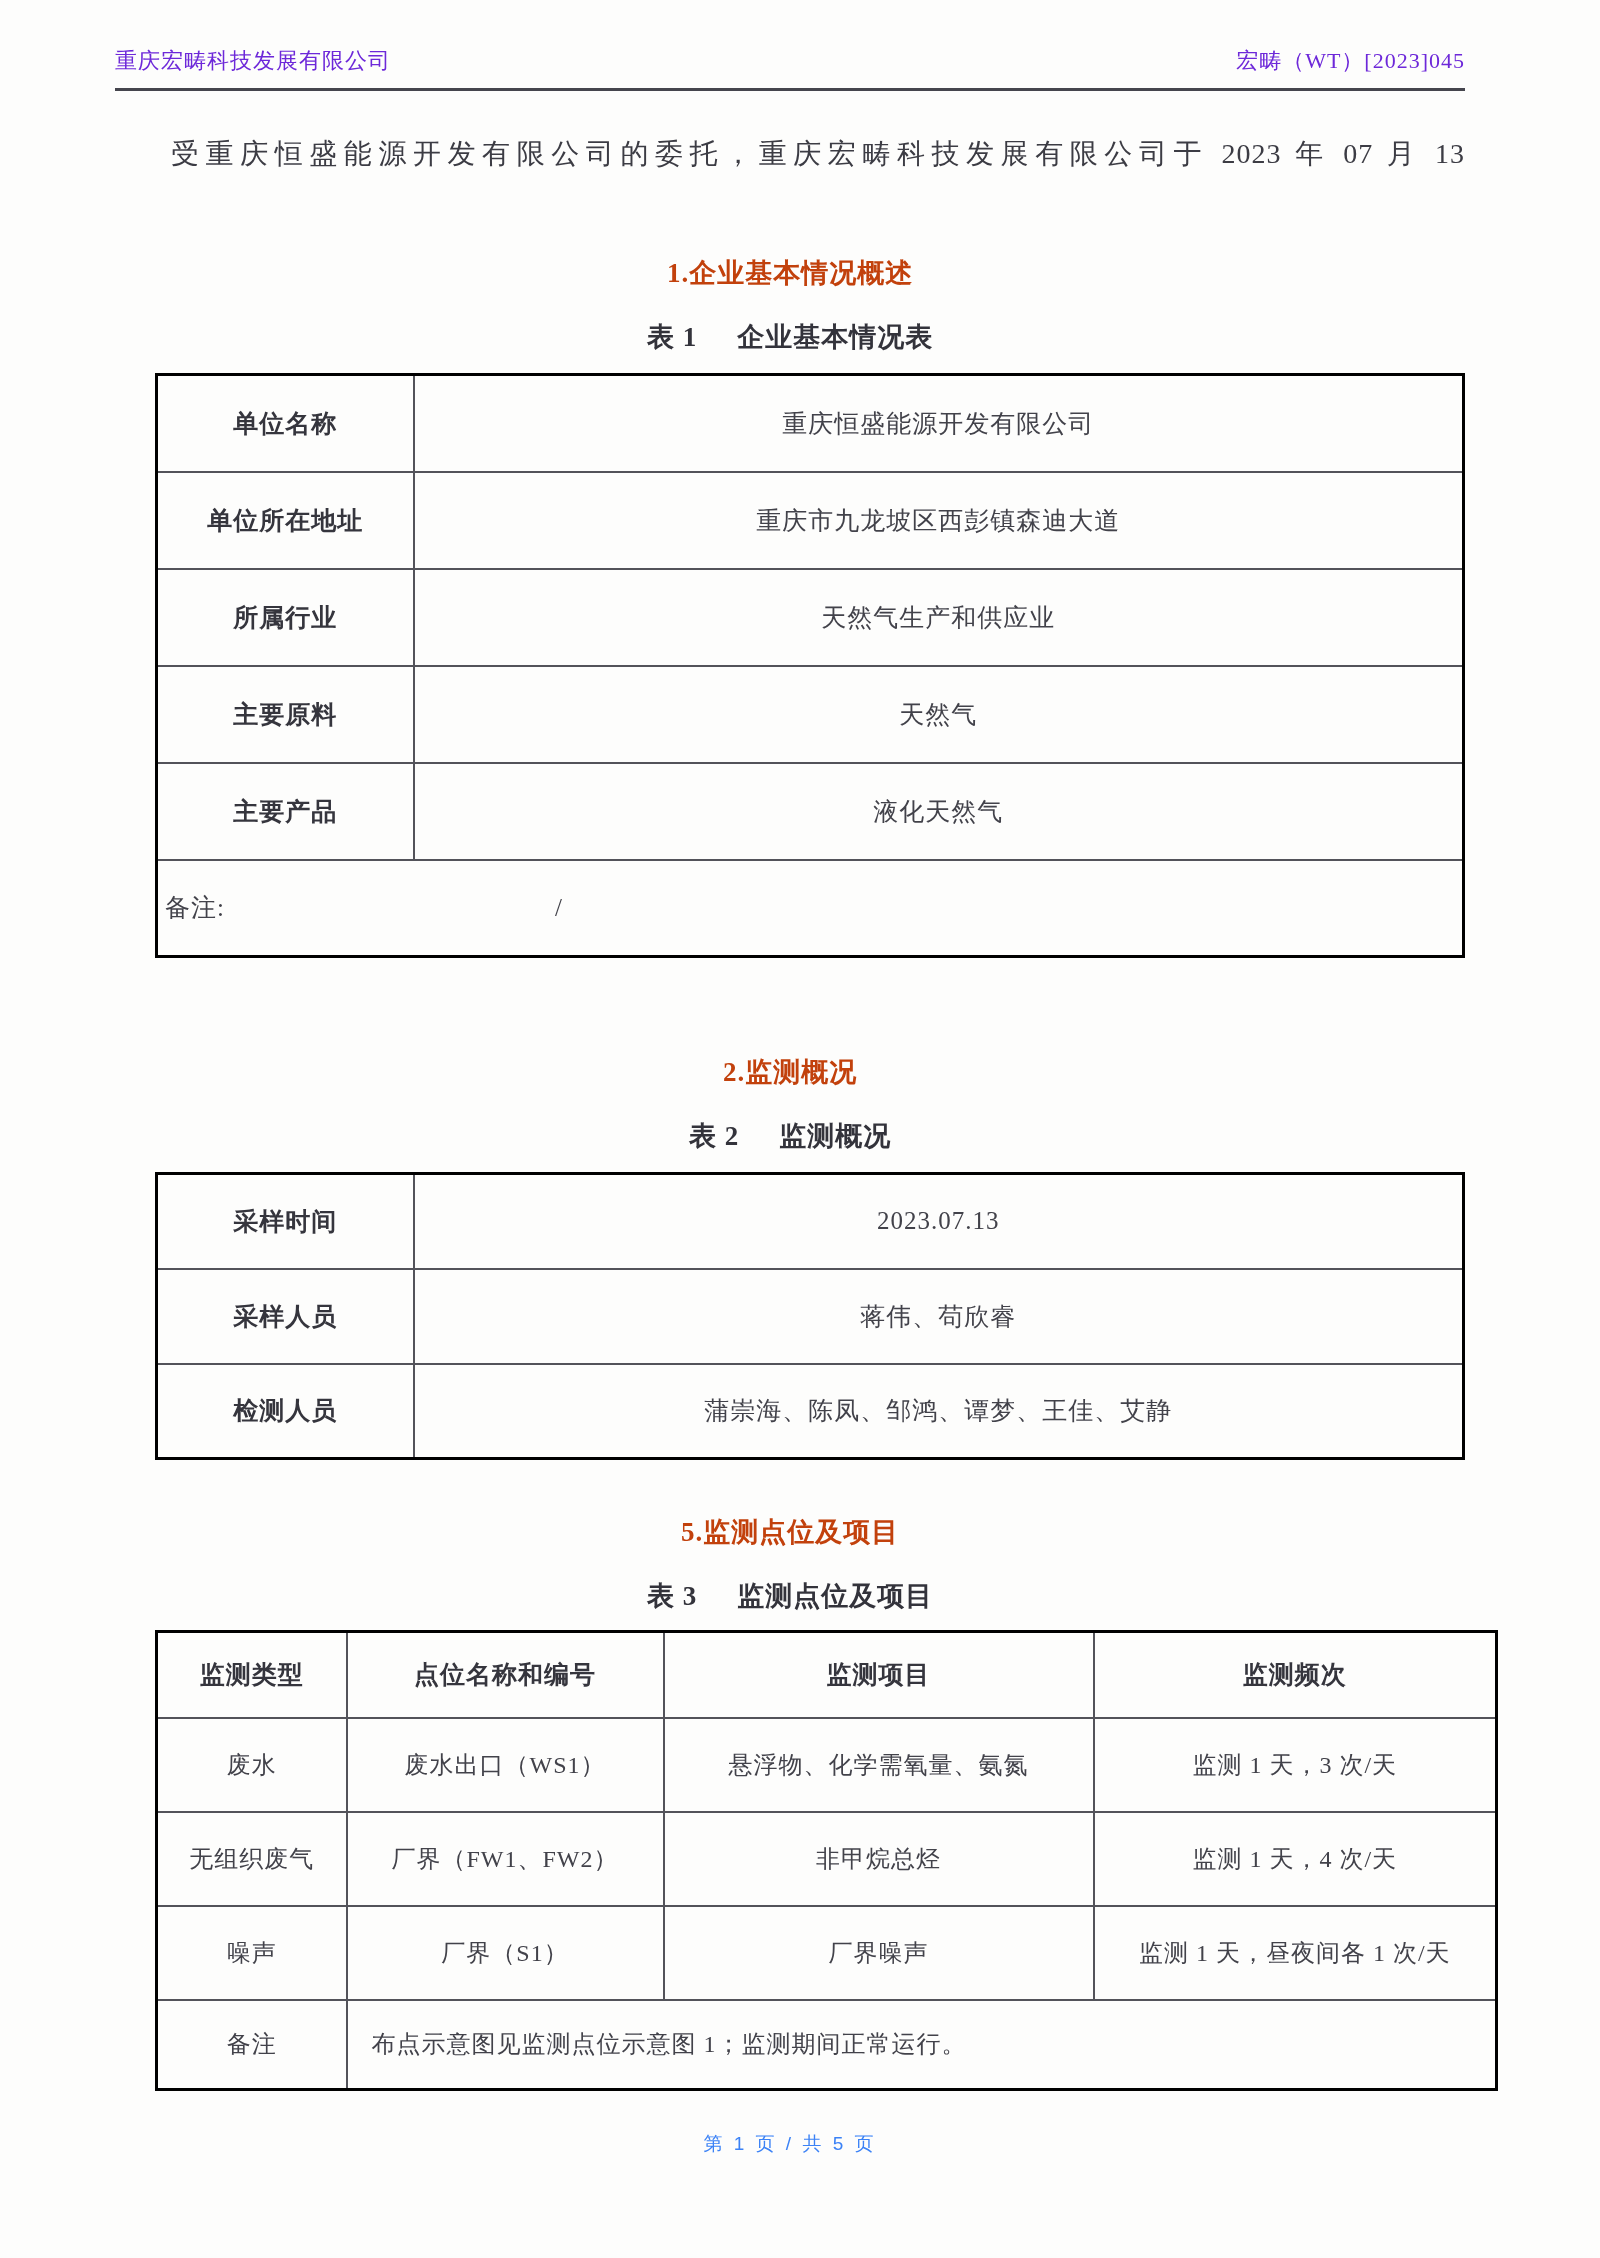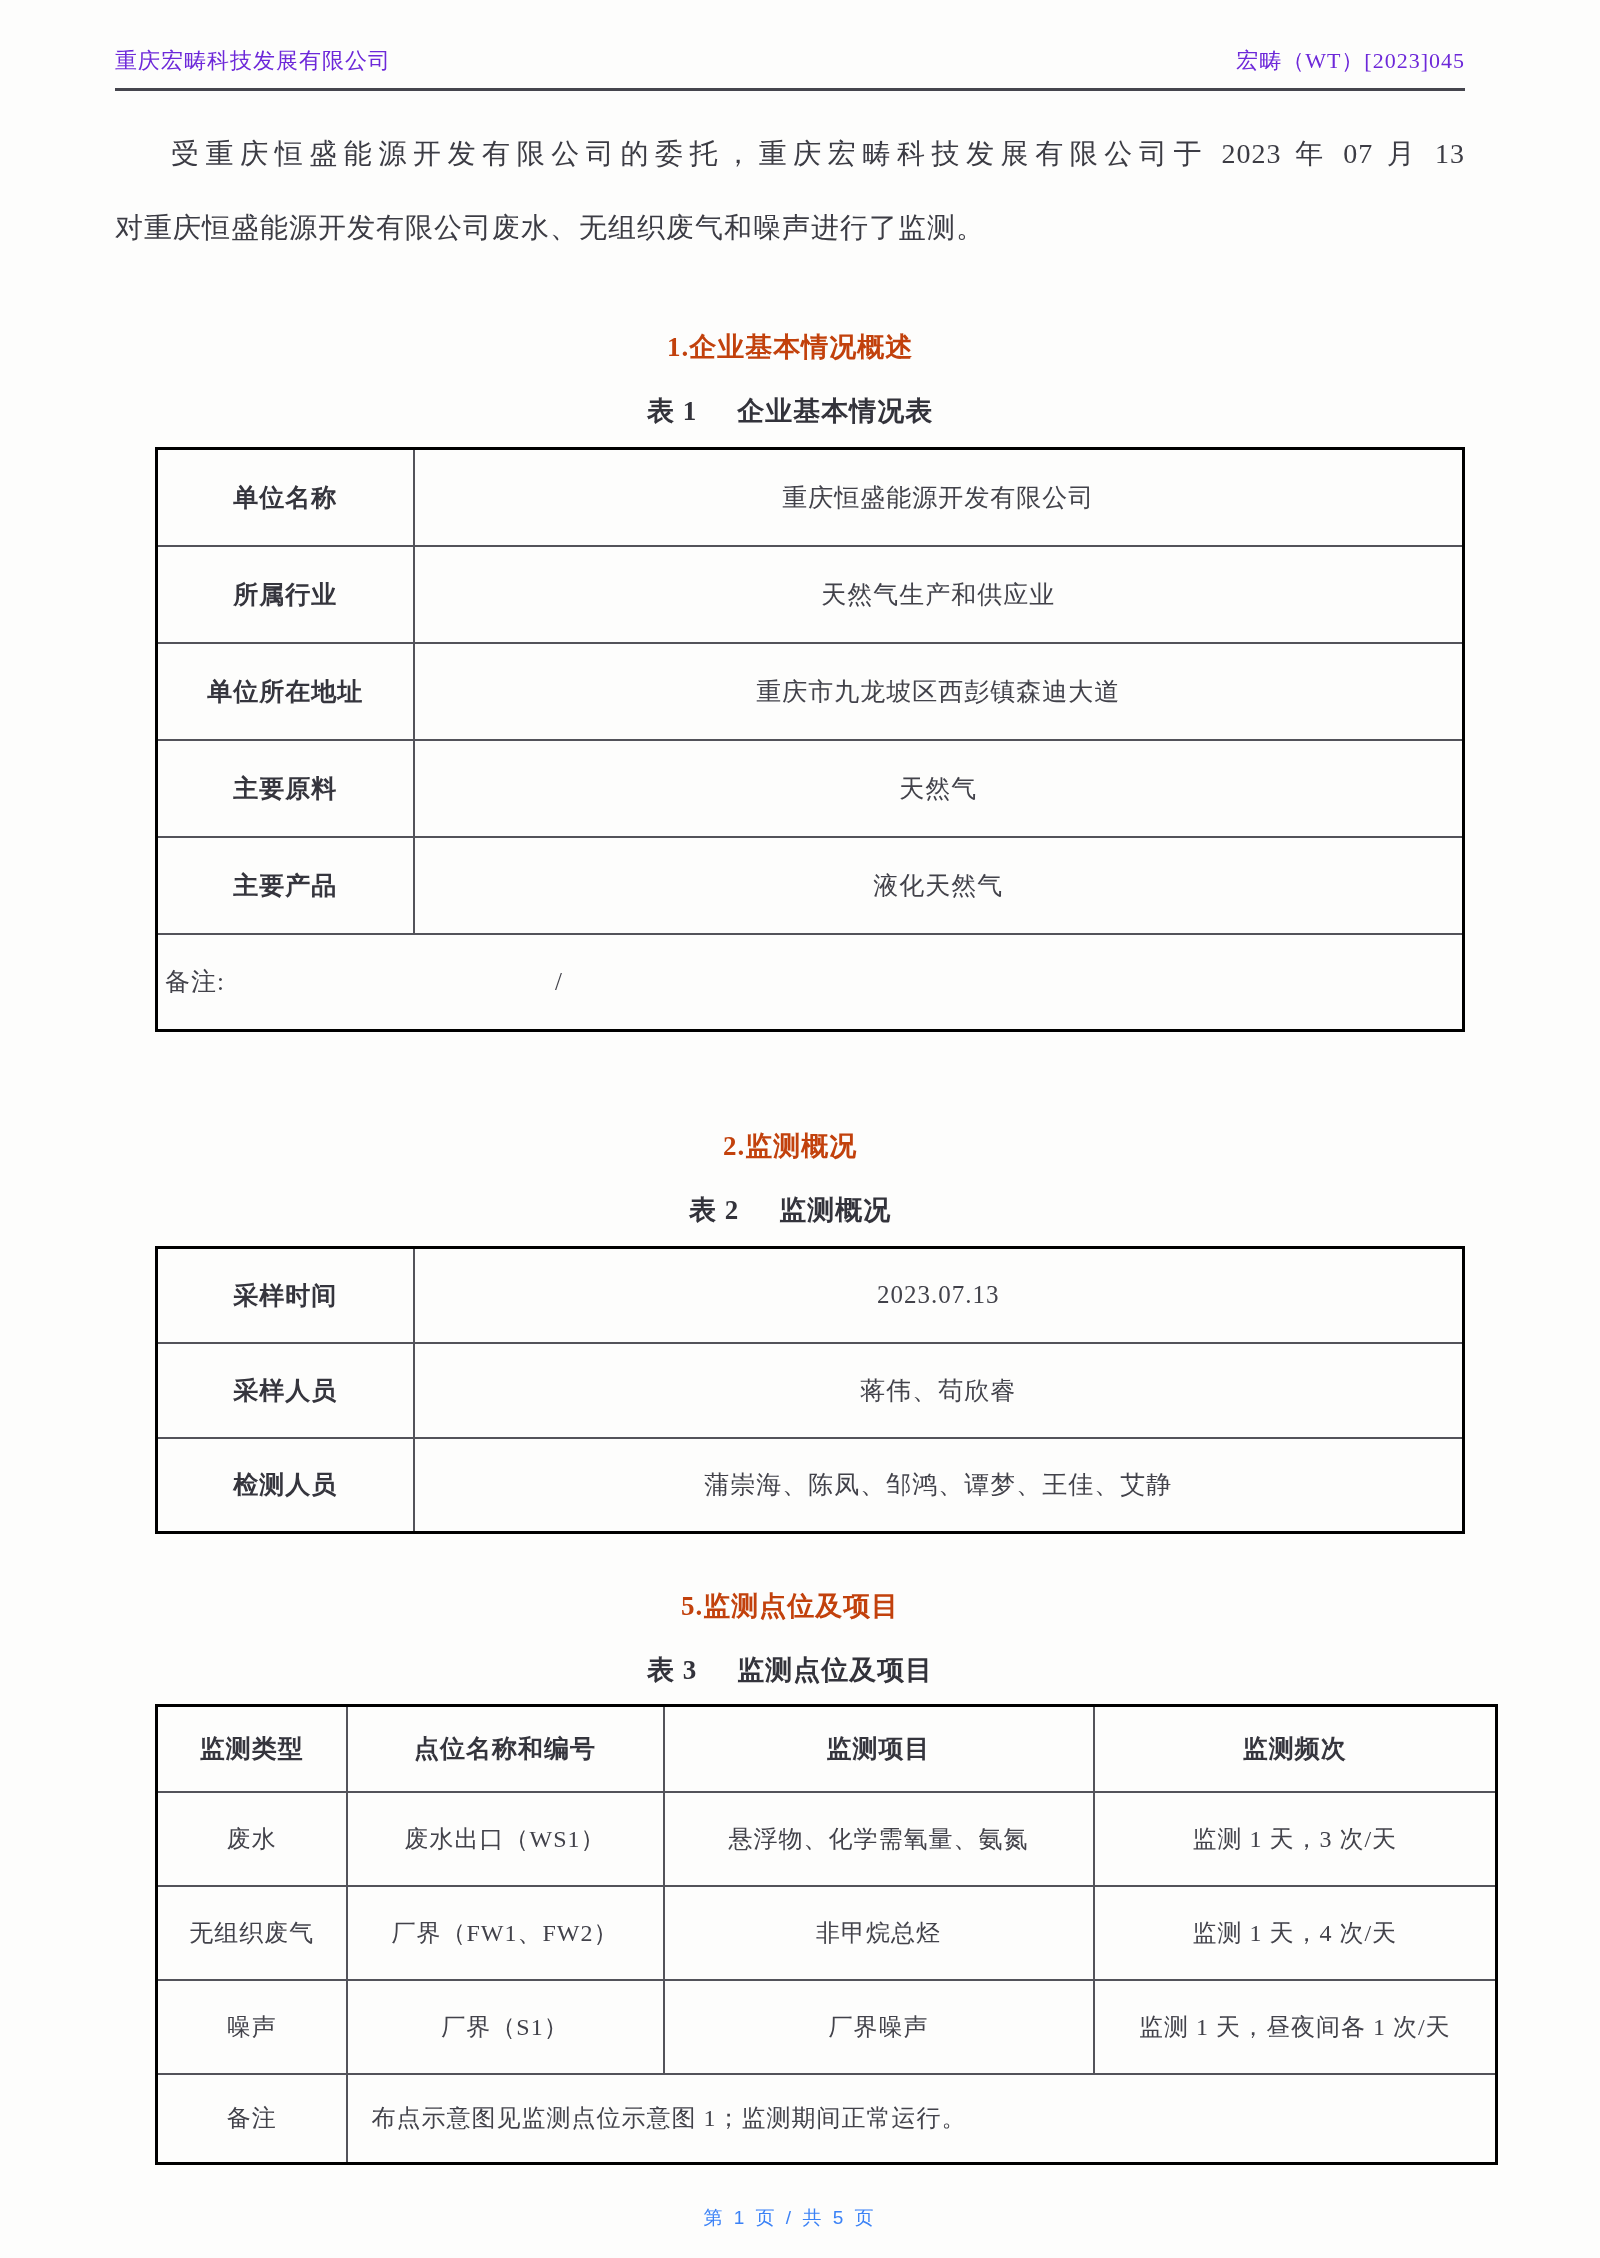--- a/index.html
+++ b/index.html
@@ -58,41 +58,40 @@
 
 <div class="page">
 
   <div class="doc-header">
     <span>重庆宏畴科技发展有限公司</span>
     <span>宏畴（WT）[2023]045</span>
   </div>
 
   <div class="intro">
     <div class="l1">受重庆恒盛能源开发有限公司的委托，重庆宏畴科技发展有限公司于 2023 年 07 月 13</div>
-    <div class="l2">对重庆恒盛能源开发有限公司废水、无组织废气和噪声进行了监测。</div>
   </div>
 
   <h2 class="sec-heading mt-s1">1.企业基本情况概述</h2>
   <div class="tbl-title">
     <span class="no">表 1</span><span>企业基本情况表</span>
   </div>
 
   <table class="t12 t1">
     <tbody>
         <tr>
       <td class="label-cell">单位名称</td>
       <td>重庆恒盛能源开发有限公司</td>
     </tr>
     <tr>
+      <td class="label-cell">单位所在地址</td>
+      <td>重庆市九龙坡区西彭镇森迪大道</td>
+    </tr>
+    <tr>
       <td class="label-cell">所属行业</td>
       <td>天然气生产和供应业</td>
-    </tr>
-    <tr>
-      <td class="label-cell">单位所在地址</td>
-      <td>重庆市九龙坡区西彭镇森迪大道</td>
     </tr>
     <tr>
       <td class="label-cell">主要原料</td>
       <td>天然气</td>
     </tr>
     <tr>
       <td class="label-cell">主要产品</td>
       <td>液化天然气</td>
     </tr>
     <tr>

